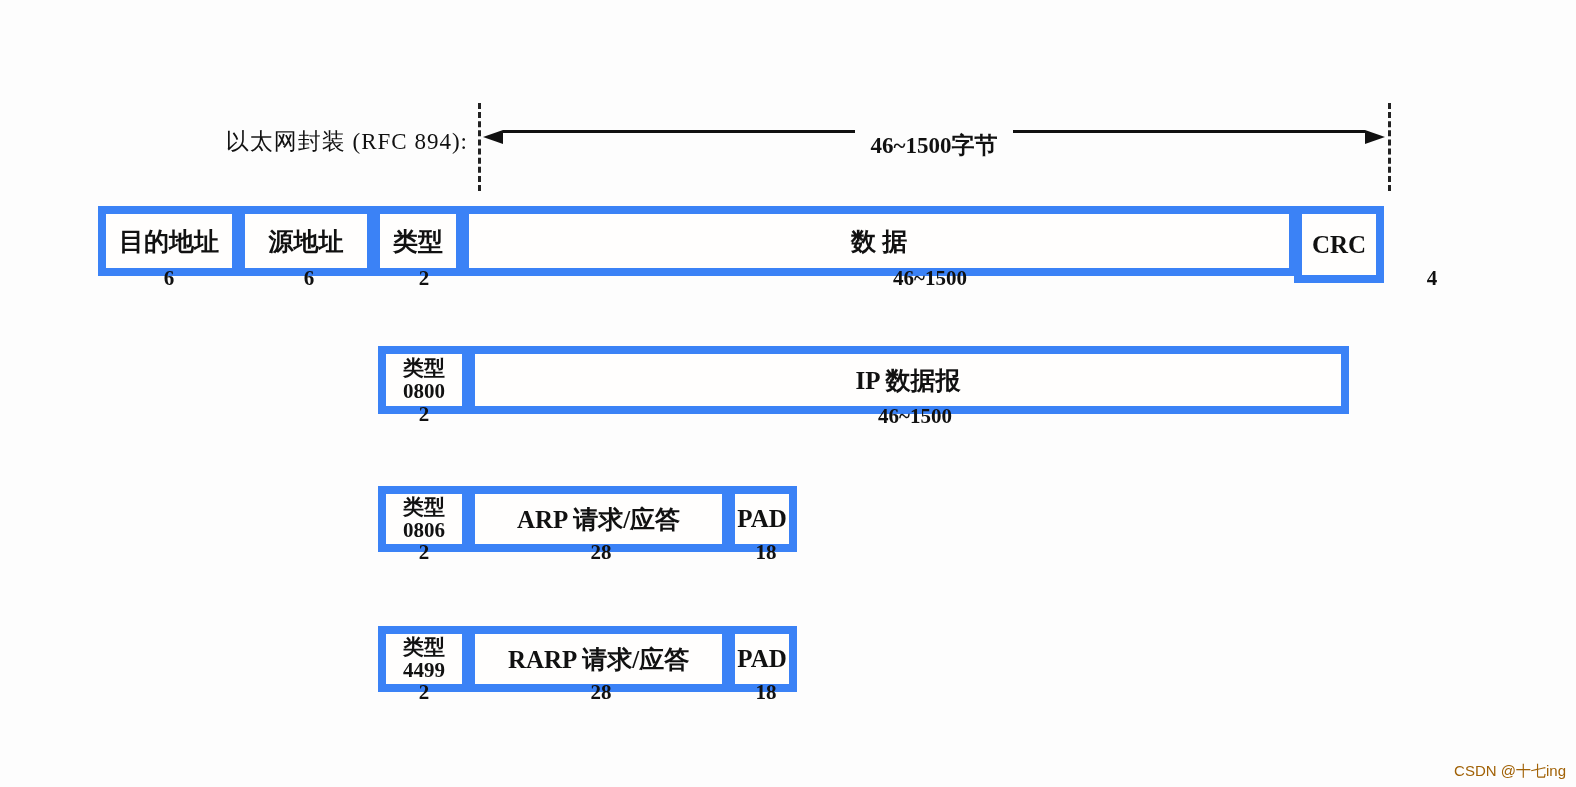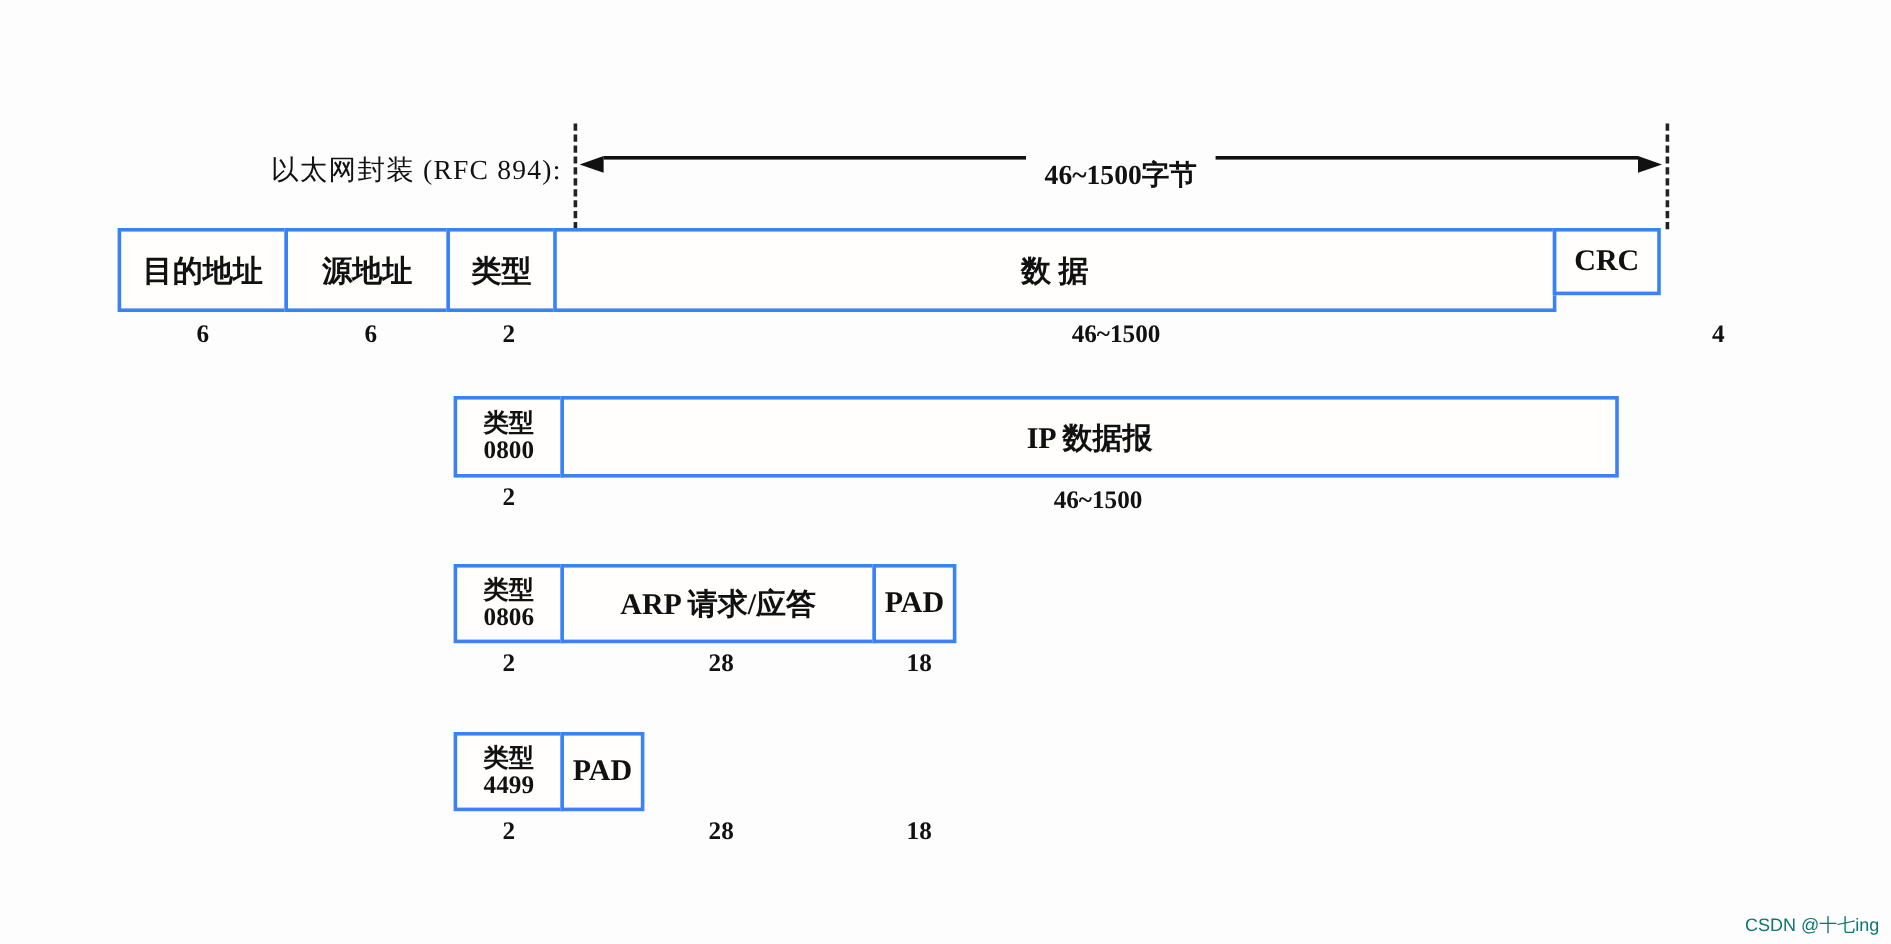--- a/index.html
+++ b/index.html
@@ -39,47 +39,48 @@
   .aline { flex:1; height:0; border-top:3px solid #111; }
   .ah { width:0; height:0; border-top:7px solid transparent; border-bottom:7px solid transparent; }
   .ah.left  { border-right:20px solid #111; }
   .ah.right { border-left:20px solid #111; }
   .alabel { padding:0 16px; font-size:23px; font-weight:bold; white-space:pre; }
 
   
   .boxrow { position:absolute; display:flex; }
   .cell {
     box-sizing:border-box;
-    border:3px solid #3b82f6;
+    border:8px solid #3b82f6;
     margin-left:-3px;
     background:#fffefd;
     display:flex; align-items:center; justify-content:center;
     font-size:25px; font-weight:bold;
     white-space:pre;
+    margin-top:16px;
   }
   .cell:first-child { margin-left:0; }
   .typecell {
     flex-direction:column;
     font-size:21px;
     line-height:1.08;
   }
 
   
   .size {
     position:absolute;
     width:160px;
     text-align:center;
     font-size:21px; font-weight:bold;
     white-space:pre;
   }
 
   .watermark {
     position:absolute;
     right:10px; bottom:6px;
-    color:#0f766e;
+    color:#a16207;
     font-size:15px;
     font-family:"Liberation Sans","DejaVu Sans",sans-serif;
   }
 </style>
 </head>
 <body>
 
 <div class="canvas">
 
   <div class="title">以太网封装 (RFC 894):</div>
@@ -101,21 +102,21 @@
     </div>
     <div class="cell" style="width:138px; height:70px;">
       <span>源地址</span>
     </div>
     <div class="cell" style="width:92px; height:70px;">
       <span>类型</span>
     </div>
     <div class="cell" style="width:836px; height:70px;">
       <span>数 据</span>
     </div>
-    <div class="cell" style="width:90px; height:56px;font-family:Liberation Serif, serif;">
+    <div class="cell" style="width:90px; height:77px;font-family:Liberation Serif, serif;">
       <span>CRC</span>
     </div>
   </div>
   <div class="size" style="left:89px;  top:266px;">6</div>
   <div class="size" style="left:229px; top:266px;">6</div>
   <div class="size" style="left:344px; top:266px;">2</div>
   <div class="size" style="left:850px; top:266px;">46~1500</div>
   <div class="size" style="left:1352px;top:266px;">4</div>
 
   <div class="boxrow" style="left:378px; top:330px; height:68px;">
@@ -144,20 +145,23 @@
   </div>
   <div class="size" style="left:344px; top:540px;">2</div>
   <div class="size" style="left:521px; top:540px;">28</div>
   <div class="size" style="left:686px; top:540px;">18</div>
 
   <div class="boxrow" style="left:378px; top:610px; height:66px;">
     <div class="cell typecell" style="width:92px; height:66px;">
       <span>类型</span>
       <span>4499</span>
     </div>
+    <div class="cell" style="width:263px; height:66px;">
+      <span>RARP 请求/应答</span>
+    </div>
     <div class="cell" style="width:70px; height:66px;">
       <span>PAD</span>
     </div>
   </div>
   <div class="size" style="left:344px; top:680px;">2</div>
   <div class="size" style="left:521px; top:680px;">28</div>
   <div class="size" style="left:686px; top:680px;">18</div>
 
   <div class="watermark">CSDN @十七ing</div>
 

